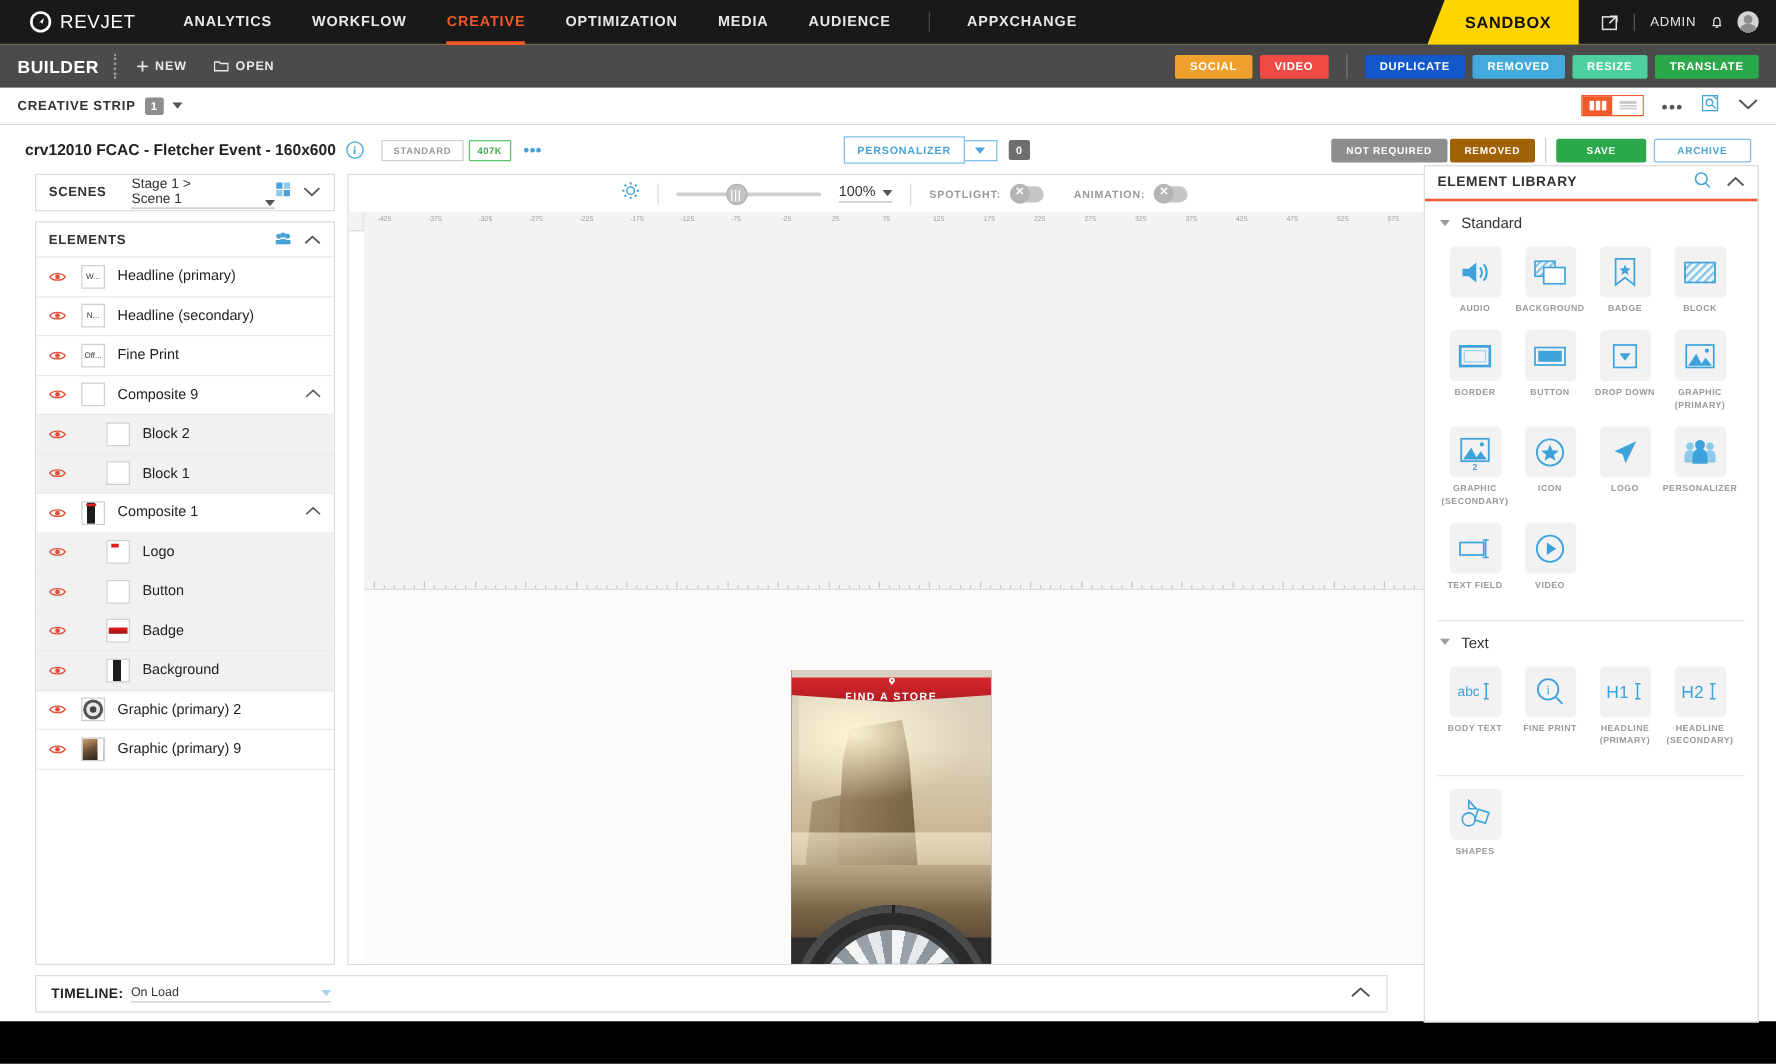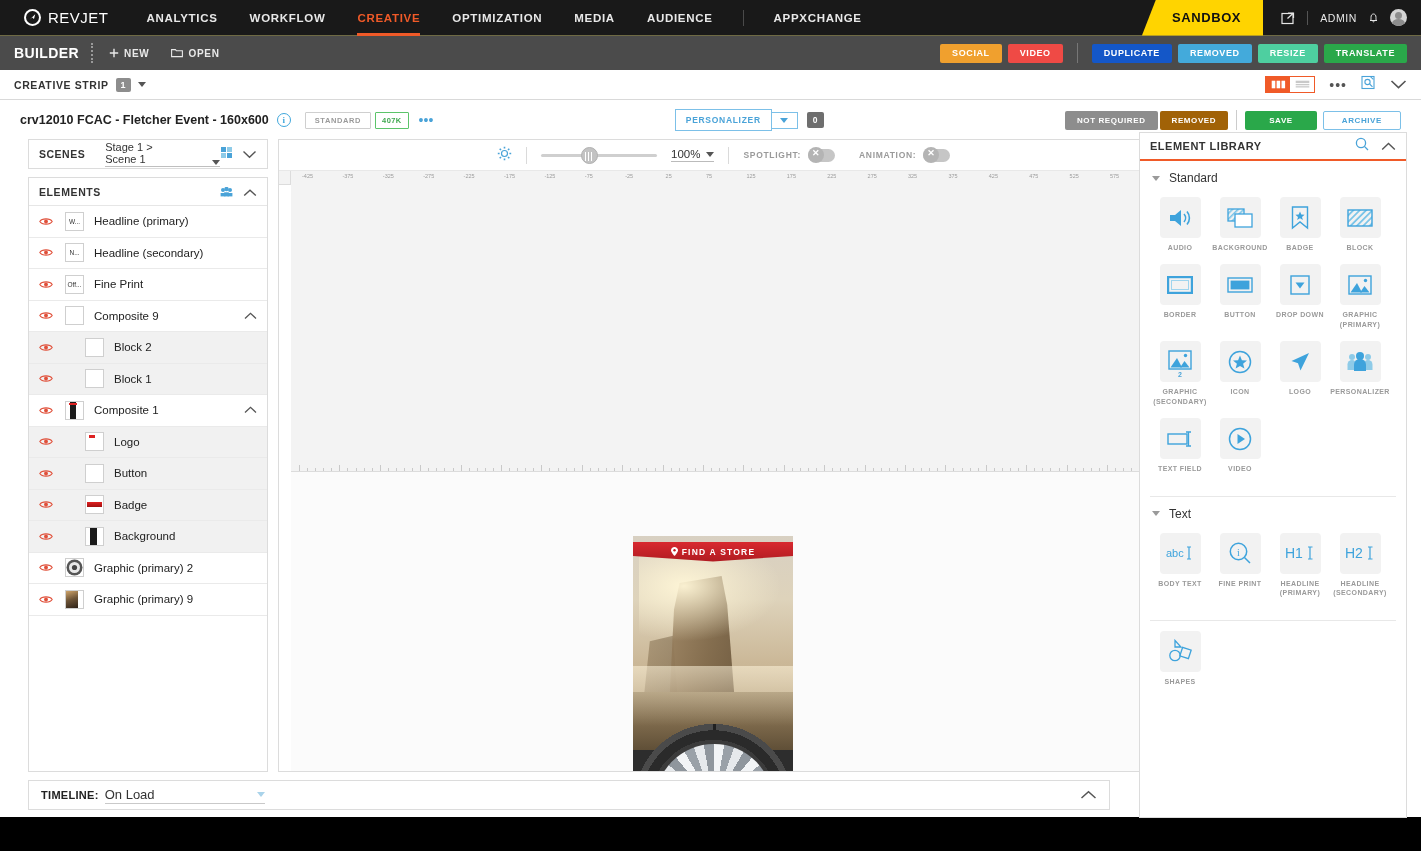--- a/index.html
+++ b/index.html
@@ -219,20 +219,21 @@
   .bn-ground{ position:absolute;left:0;right:0;top:156px;height:62px;
     background:linear-gradient(#9a8563,#7e6a4c 50%,#5b4b34);}
   .bn-haze{ position:absolute;left:0;right:0;top:130px;height:60px;
     background:linear-gradient(rgba(255,245,220,.55),rgba(255,245,220,0));}
   .bn-darkpanel{ position:absolute;left:0;right:0;top:214px;bottom:0;background:#2d2d2d;}
   .bn-badge{
     position:absolute;left:0;right:0;top:6px;height:20px;background:linear-gradient(#d8292f,#b01b21);
     color:#fff;font-size:8.5px;font-weight:700;letter-spacing:1.2px;
     display:flex;align-items:center;justify-content:center;gap:4px;
     clip-path: polygon(0 0,100% 0,100% 72%,50% 100%,0 72%);
+    flex-direction: column;
   }
   .bn-tire{
     position:absolute;left:-32px;top:155px;width:225px;height:225px;border-radius:50%;
     background:radial-gradient(circle at 50% 50%, #cfd2d6 0 27%, #9aa0a6 27% 31%, #3b3b3b 31% 40%, #2a2a2a 40% 46%, #4a4a4a 46% 50%, rgba(0,0,0,0) 50%);
     box-shadow: inset 0 0 0 0 transparent;
   }
   .bn-tire::before{
     content:"";position:absolute;inset:0;border-radius:50%;
     background:conic-gradient(#000 0 2deg,transparent 2deg 6deg);
     -webkit-mask: radial-gradient(circle, transparent 0 46%, #000 46% 50%, transparent 50%);
@@ -254,21 +255,21 @@
                      #f2f4f6 280deg 290deg,#9aa1a8 290deg 300deg,#e6e9ec 300deg 310deg,#8f969d 310deg 320deg,
                      #f2f4f6 320deg 330deg,#9aa1a8 330deg 340deg,#e6e9ec 340deg 350deg,#8f969d 350deg 360deg);
   }
 
   
   .timeline{
     border:1px solid #dcdcdc; background:#fff; height:30px; margin:8px 14px 0 28px;
     display:flex; align-items:center; padding:0 12px;
   }
   .tl-label{ font-size:11px;font-weight:700;color:#222;letter-spacing:.3px;}
-  .tl-sel{ font-size:13px;color:#333;margin-left:6px;border-bottom:1px solid #c9c9c9;
+  .tl-sel{ font-size:10px;color:#333;margin-left:6px;border-bottom:1px solid #c9c9c9;
     width:160px; display:flex;align-items:center; cursor:pointer; padding-bottom:1px;}
   .tl-sel .c{margin-left:auto}
   .tl-chev{margin-left:auto;cursor:pointer;}
 
   
   .rightpanel{
     position:absolute; right:14px; top:32px; width:268px; background:#fff;
     border:1px solid #dcdcdc; height:686px; display:flex; flex-direction:column;
   }
   .rp-head{ height:28px;display:flex;align-items:center;padding:0 10px;border-bottom:2px solid #f05a28;}

